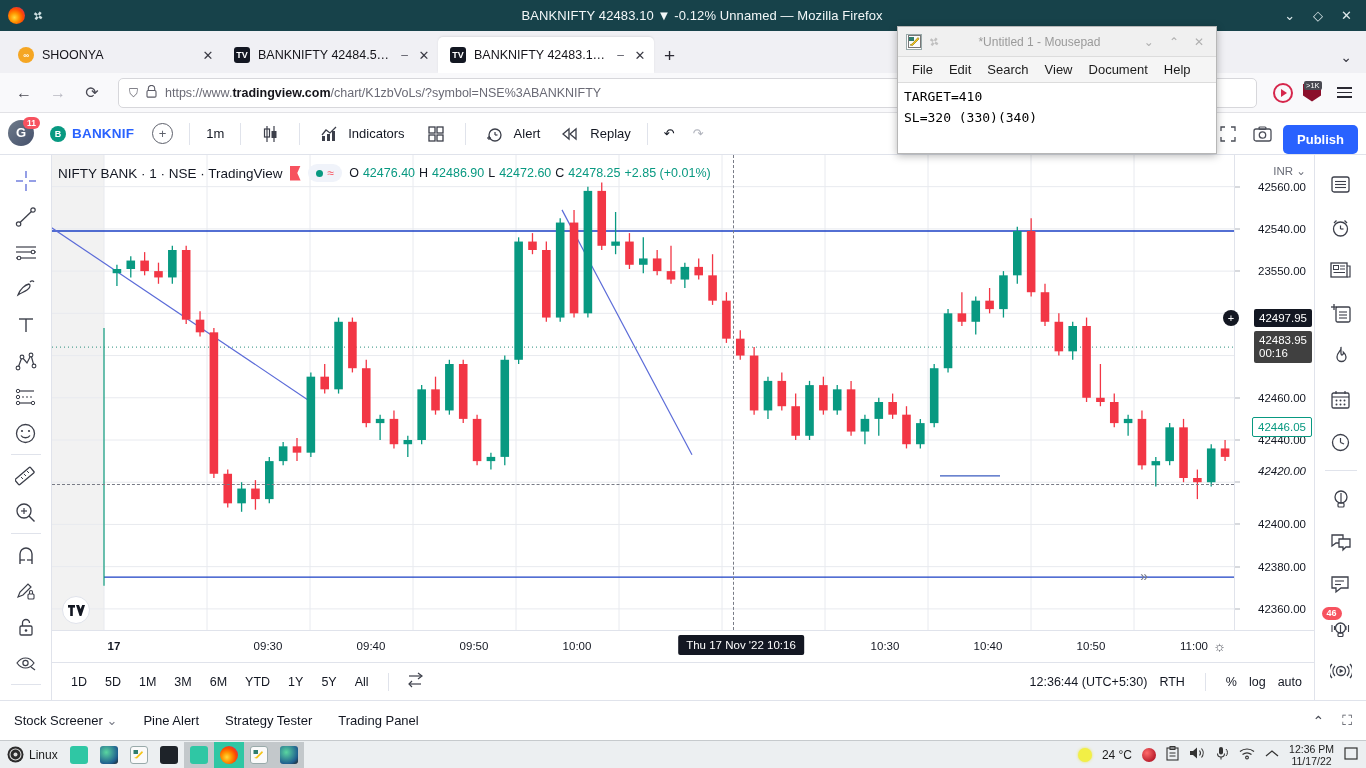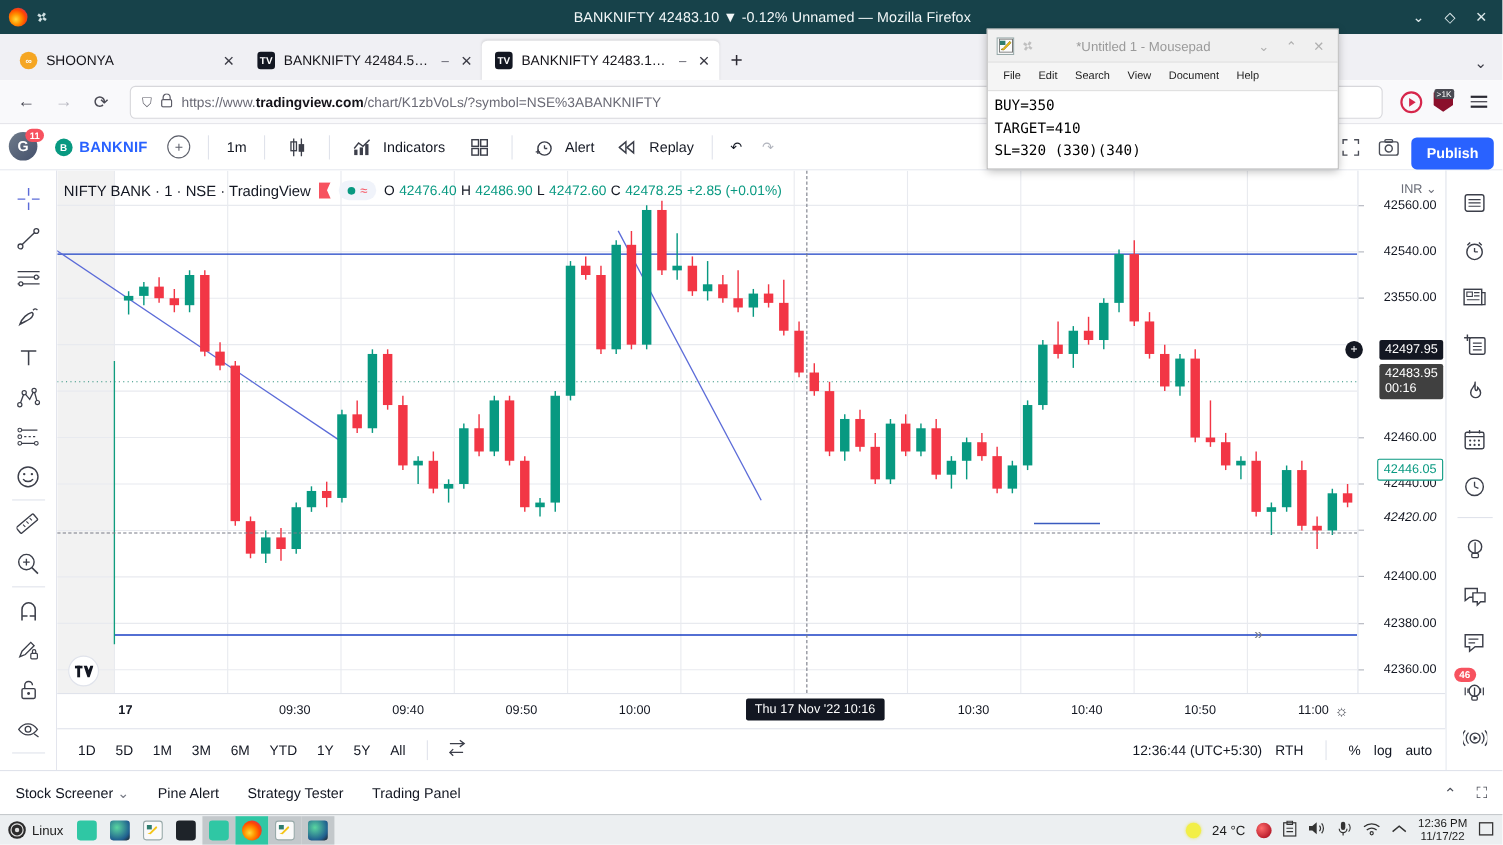--- a/index.html
+++ b/index.html
@@ -207,21 +207,21 @@
     background: #f5f5f5; border: 1px solid #b7b7b7; box-shadow: 0 2px 8px rgba(0,0,0,.28);
     z-index: 50; display: flex; flex-direction: column;
   }
   #mp-title { height: 30px; background: #f0f0f0; border-bottom: 1px solid #dcdcdc;
     display: flex; align-items: center; padding: 0 8px; gap: 7px; }
   #mp-title .mp-t { flex: 1; text-align: center; font-size: 12px; color: #9a9a9a; }
   #mp-title .mp-c { font-size: 12px; color: #b0b0b0; padding: 0 4px; }
   .mp-ico { width: 16px; height: 16px; background: #fdfdfd; border: 1px solid #9aa; position: relative;
     display: flex; align-items: center; justify-content: center; font-size: 9px; }
   #mp-menu { height: 26px; background: #f5f5f5; border-bottom: 1px solid #dcdcdc;
-    display: flex; align-items: center; gap: 16px; padding: 0 14px; font-size: 10px; color: #1c1c1c; }
+    display: flex; align-items: center; gap: 16px; padding: 0 14px; font-size: 13px; color: #1c1c1c; }
   #mp-body { flex: 1; background: #ffffff; padding: 4px 6px;
     font-family: "DejaVu Sans Mono", monospace; font-size: 13px; color: #000; line-height: 20.5px; }
 </style>
 </head>
 <body>
 
 <div id="titlebar">
   <div class="tb-left">
     <div class="ffx-logo"></div>
     <div class="pin-ico">✜</div>
@@ -933,21 +933,20 @@
   </div>
   <div id="mp-menu">
     <span>File</span>
     <span>Edit</span>
     <span>Search</span>
     <span>View</span>
     <span>Document</span>
     <span>Help</span>
   </div>
   <div id="mp-body">
-    <div>BUY=350</div>
     <div>TARGET=410</div>
     <div>SL=320  (330)(340)</div>
   </div>
 </div>
 
 <div id="taskbar">
   <div class="tkitem">
     <span class="tkicon">
       <svg width="17" height="17" viewBox="0 0 17 17">
           <circle cx="8.5" cy="8.5" r="8" fill="#2b2b2b"></circle>

